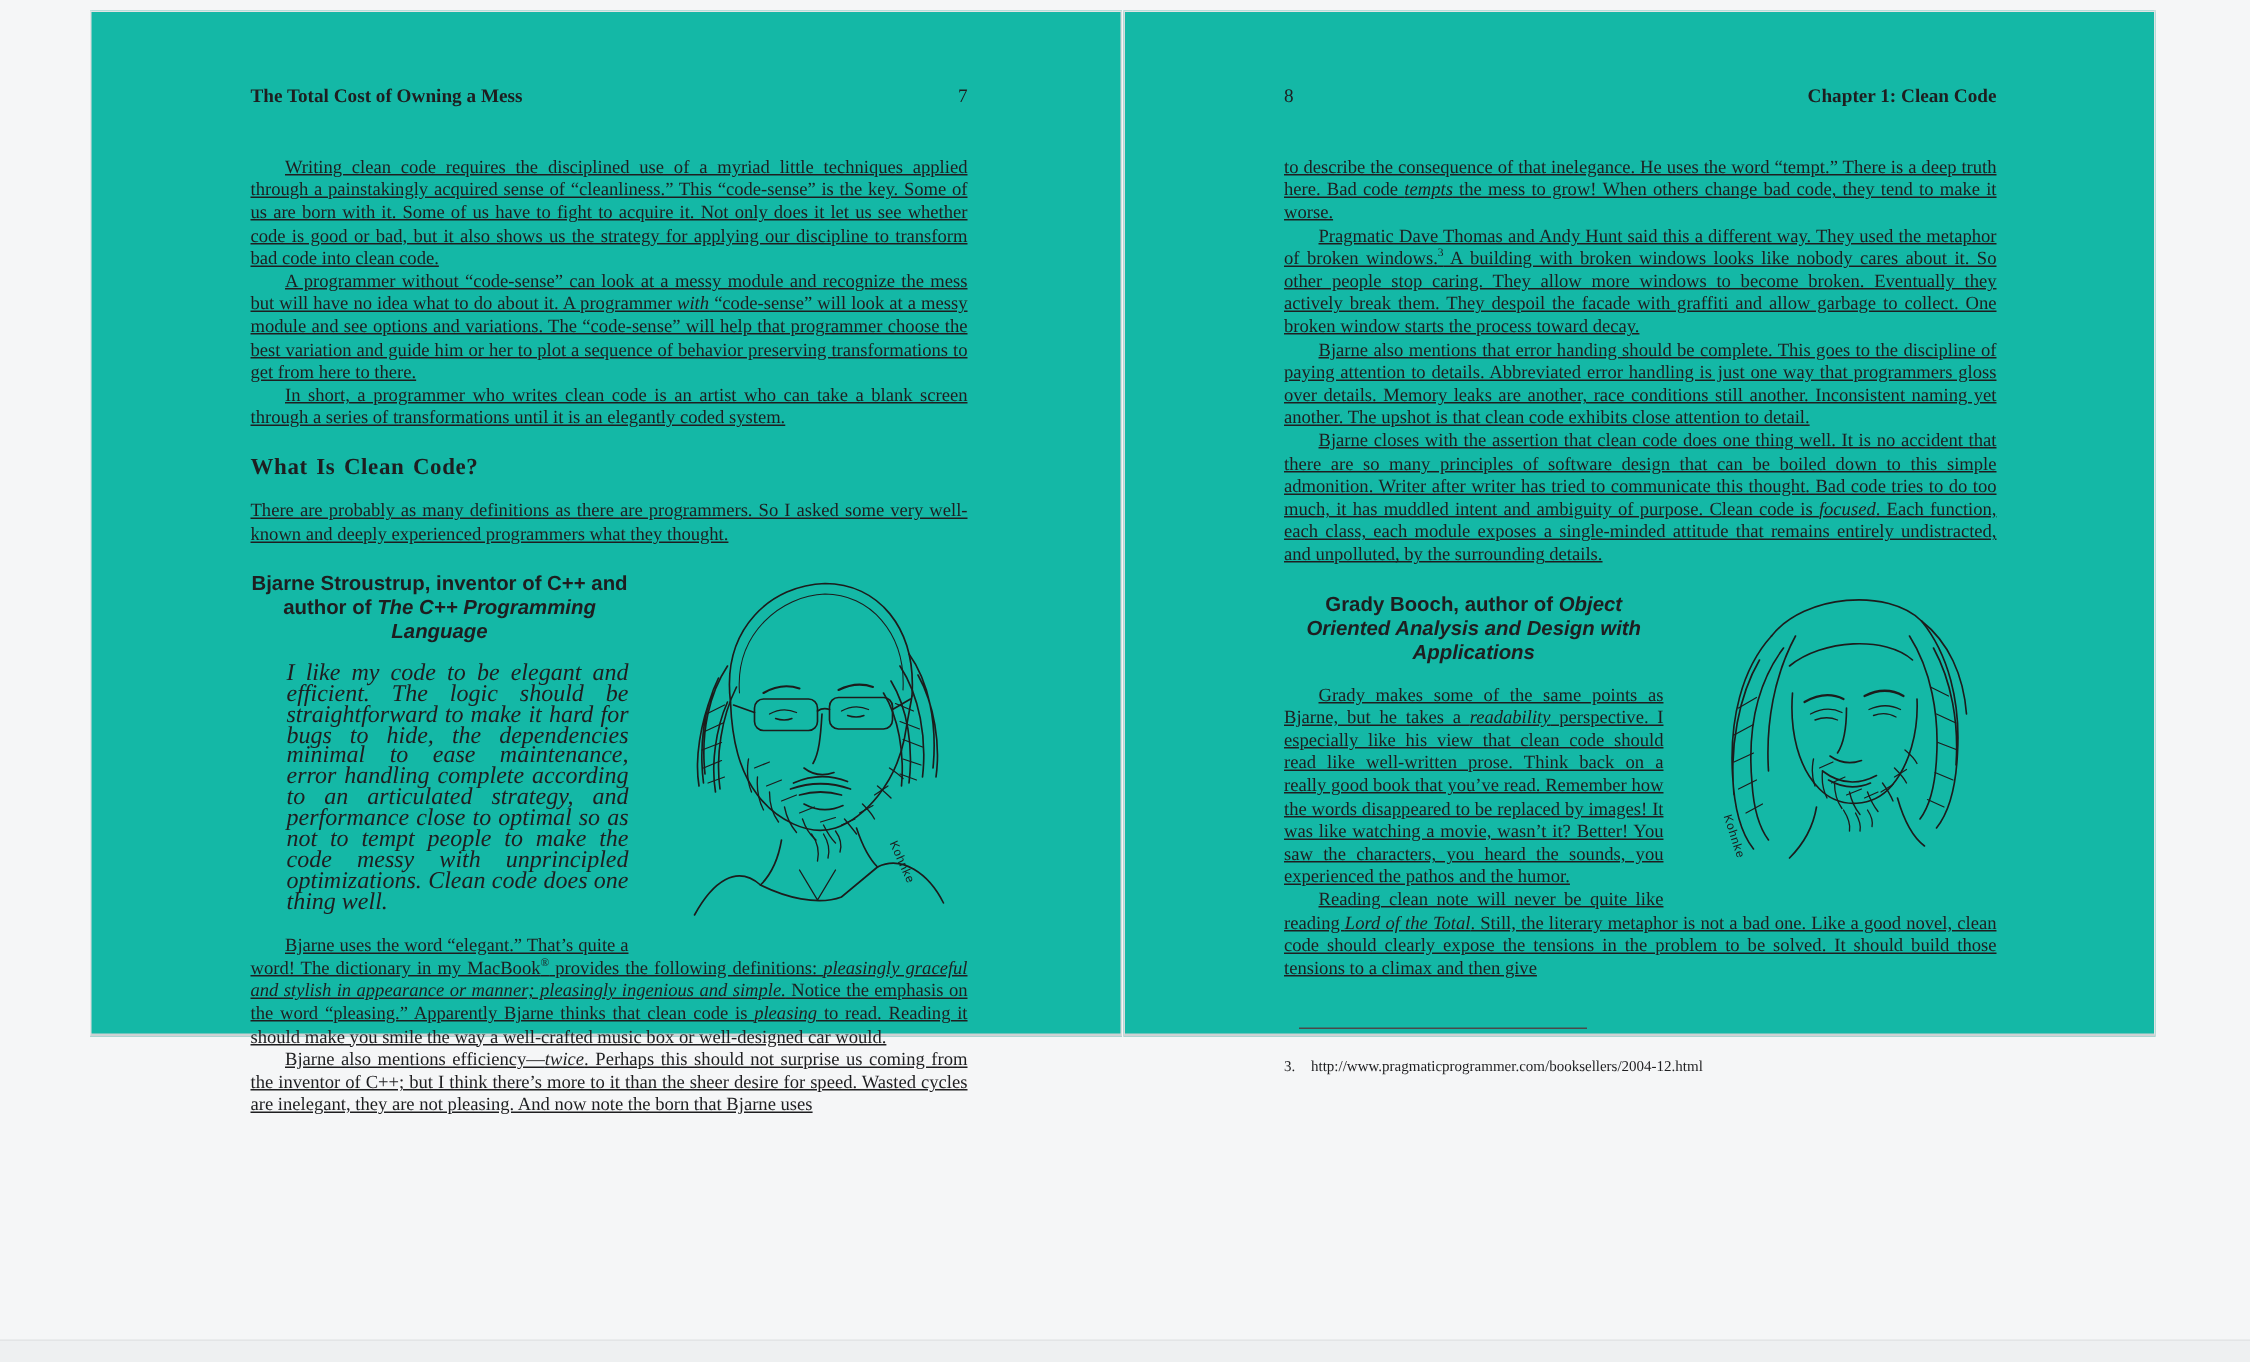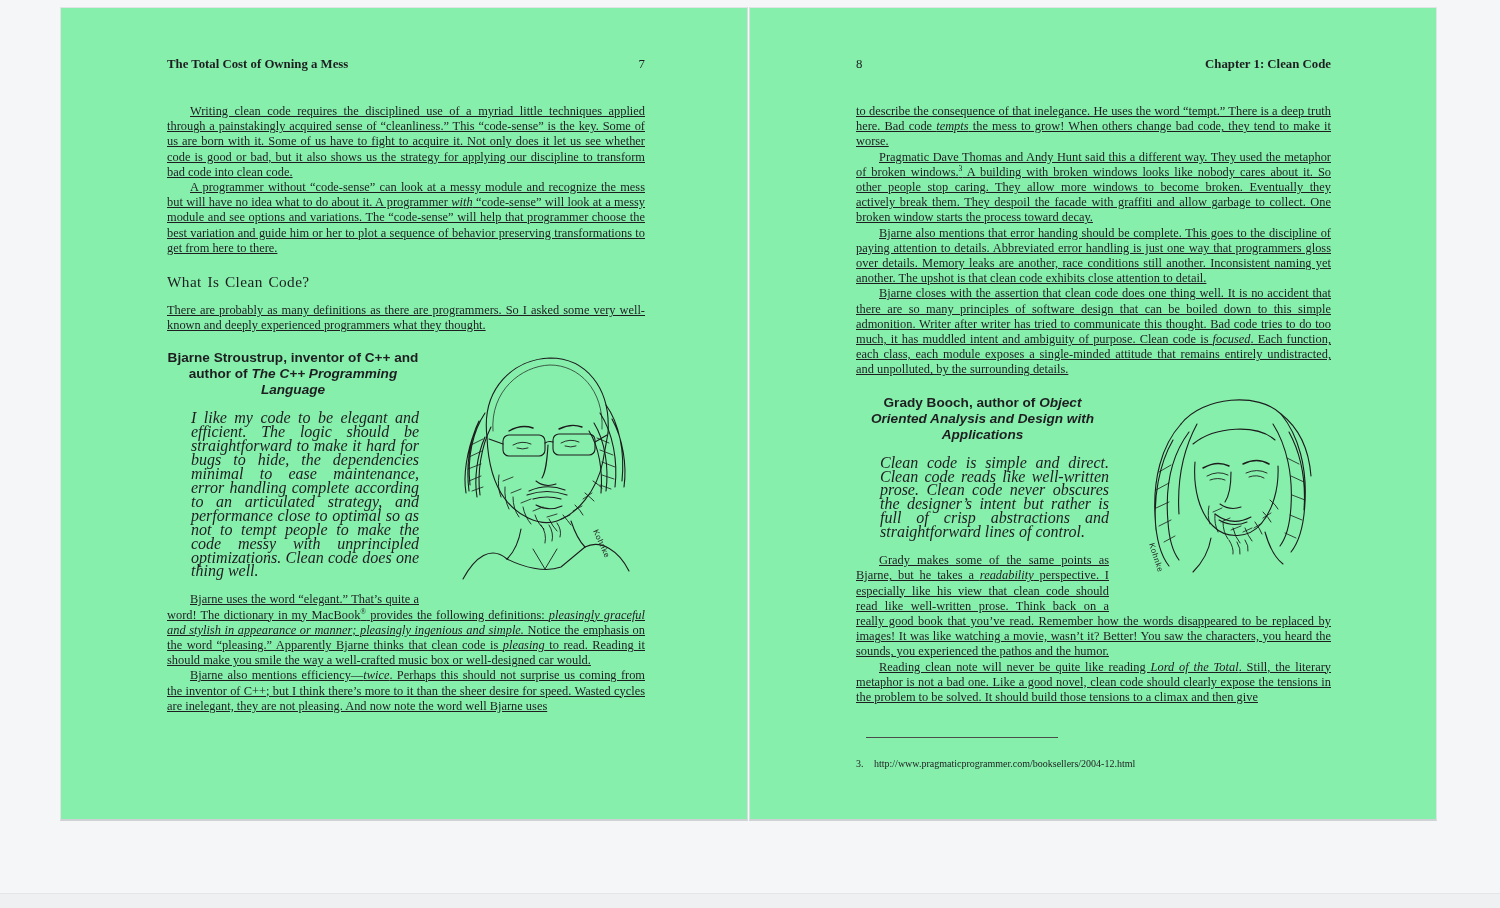--- a/index.html
+++ b/index.html
@@ -7,40 +7,40 @@
     width:1500px;height:908px;position:relative;overflow:hidden;
     background:#f5f6f7;
     font-family:"Liberation Serif",serif;
     color:#1e1e20;
   }
   .bottom-strip{
     position:absolute;left:0;right:0;bottom:0;height:14px;
     background:#eef0f1;border-top:1px solid #e3e5e6;
   }
   .page{
-    position:absolute;top:7px;height:814px;background:#86efac;
+    position:absolute;top:7px;height:684px;background:#14b8a6;
     box-sizing:border-box;border:1px solid #e2e3e4;border-bottom:2px solid #cfd2d4;
   }
   .page.left{left:60px;width:688px;border-right:1px solid #d9dbdc;}
   .page.right{left:749px;width:688px;border-left:1px solid #d9dbdc;}
   .inner{
     position:absolute;top:49px;left:106px;right:102px;bottom:40px;
   }
   .pg-header{
     display:flex;justify-content:space-between;align-items:baseline;
     font-size:12.8px;line-height:15px;margin-bottom:32px;
   }
   .pg-header .bold{font-weight:bold;}
   p.body{
     font-size:12.4px;line-height:15.2px;text-align:justify;margin:0;
     hyphens:auto;text-decoration:underline;-webkit-hyphens:auto;
   }
   p.indent{text-indent:23px;}
   h2.sec{
-    font-size:15.3px;font-weight:normal;margin:17px 0 13px 0;
+    font-size:15.3px;font-weight:bold;margin:17px 0 13px 0;
     letter-spacing:0.4px;word-spacing:1.5px;line-height:17px;
   }
   h3.auth{
     font-family:"Liberation Sans",sans-serif;
     font-size:13.6px;font-weight:bold;line-height:16px;
     margin:17px 0 13px 0;
     text-align:center;
   }
   h3.auth .it{font-style:italic;}
   .quote{
@@ -66,20 +66,21 @@
 
 <div class="page left">
   <div class="inner">
     <div class="pg-header">
       <span class="bold">The Total Cost of Owning a Mess</span>
       <span>7</span>
     </div>
 
     <p class="body indent"><span>Writing clean code requires the disciplined use of a myriad little techniques applied through a painstakingly acquired sense of “cleanliness.” This “code-sense” is the key. Some of us are born with it. Some of us have to fight to acquire it. Not only does it let us see whether code is good or bad, but it also shows us the strategy for applying our discipline to transform bad code into clean code.</span></p>
     <p class="body indent"><span>A programmer without “code-sense” can look at a messy module and recognize the mess but will have no idea what to do about it. A programmer </span><span class="it">with</span><span> “code-sense” will look at a messy module and see options and variations. The “code-sense” will help that programmer choose the best variation and guide him or her to plot a sequence of behavior preserving transformations to get from here to there.</span></p>
+    <p class="body indent"><span>In short, a programmer who writes clean code is an artist who can take a blank screen through a series of transformations until it is an elegantly coded system.</span></p>
 
     <h2 class="sec">What Is Clean Code?</h2>
 
     <p class="body"><span>There are probably as many definitions as there are programmers. So I asked some very well-known and deeply experienced programmers what they thought.</span></p>
 
     <div class="fig bjarne" title="Pen-and-ink sketch portrait of Bjarne Stroustrup (balding, glasses, beard)">
       <svg width="200" height="248" viewBox="0 0 200 248">
         <g fill="none" stroke="#1c1c1c" stroke-width="1.1" stroke-linecap="round">
           <path d="M54,102 C48,52 82,24 117,23 C152,23 178,52 175,98"></path>
           <path d="M60,96 C57,56 88,31 117,30 C146,30 171,55 169,94" stroke-width="0.7"></path>
@@ -106,21 +107,21 @@
         </g>
         <text class="sig" transform="translate(160,196) rotate(66)">Kohnke</text>
       </svg>
     </div>
 
     <h3 class="auth"><span>Bjarne Stroustrup, inventor of C++ and author of </span><span class="it">The C++ Programming Language</span></h3>
 
     <div class="quote"><span>I like my code to be elegant and efficient. The logic should be straightforward to make it hard for bugs to hide, the dependencies minimal to ease maintenance, error handling complete according to an articulated strategy, and performance close to optimal so as not to tempt people to make the code messy with unprincipled optimizations. Clean code does one thing well.</span></div>
 
     <p class="body indent"><span>Bjarne uses the word “elegant.” That’s quite a word! The dictionary in my MacBook</span><span class="sup">®</span><span> provides the following definitions: </span><span class="it">pleasingly graceful and stylish in appearance or manner; pleasingly ingenious and simple.</span><span> Notice the emphasis on the word “pleasing.” Apparently Bjarne thinks that clean code is </span><span class="it">pleasing</span><span> to read. Reading it should make you smile the way a well-crafted music box or well-designed car would.</span></p>
-    <p class="body indent"><span>Bjarne also mentions efficiency—</span><span class="it">twice</span><span>. Perhaps this should not surprise us coming from the inventor of C++; but I think there’s more to it than the sheer desire for speed. Wasted cycles are inelegant, they are not pleasing. And now note the word well Bjarne uses</span></p>
+    <p class="body indent"><span>Bjarne also mentions efficiency—</span><span class="it">twice</span><span>. Perhaps this should not surprise us coming from the inventor of C++; but I think there’s more to it than the sheer desire for speed. Wasted cycles are inelegant, they are not pleasing. And now note the born that Bjarne uses</span></p>
   </div>
 </div>
 
 <div class="page right">
   <div class="inner" style="left:106px;right:105px;">
     <div class="pg-header">
       <span>8</span>
       <span class="bold">Chapter 1: Clean Code</span>
     </div>
 
@@ -146,21 +147,20 @@
           <path d="M90,132 l9,-4 M98,142 l9,-4 M108,150 l10,-4 M120,152 l9,-4 M131,148 l8,-5 M140,138 l8,-5" stroke-width="0.8"></path>
           <path d="M106,160 q5,8 4,14 M114,162 q4,7 3,12 M122,160 q4,6 3,11" stroke-width="0.9"></path>
           <path d="M88,158 C86,170 80,182 70,192 M142,152 C146,166 152,178 160,184"></path>
         </g>
         <text class="sig" transform="translate(26,164) rotate(72)">Kohnke</text>
       </svg>
     </div>
 
     <h3 class="auth"><span>Grady Booch, author of </span><span class="it">Object Oriented Analysis and Design with Applications</span></h3>
 
-    <div class="quote"><span>Clean code is simple and direct. Clean code reads like well-written prose. Clean code never obscures the designer’s intent but rather is full of crisp abstractions and straightforward lines of control.</span></div>
 
     <p class="body indent"><span>Grady makes some of the same points as Bjarne, but he takes a </span><span class="it">readability</span><span> perspective. I especially like his view that clean code should read like well-written prose. Think back on a really good book that you’ve read. Remember how the words disappeared to be replaced by images! It was like watching a movie, wasn’t it? Better! You saw the characters, you heard the sounds, you experienced the pathos and the humor.</span></p>
     <p class="body indent"><span>Reading clean note will never be quite like reading </span><span class="it">Lord of the Total</span><span>. Still, the literary metaphor is not a bad one. Like a good novel, clean code should clearly expose the tensions in the problem to be solved. It should build those tensions to a climax and then give</span></p>
 
     <div class="footnote-block">
       <hr class="footnote-rule">
       <div class="footnote">
         <span class="num">3.</span><span>http://www.pragmaticprogrammer.com/booksellers/2004-12.html</span>
       </div>
     </div>

